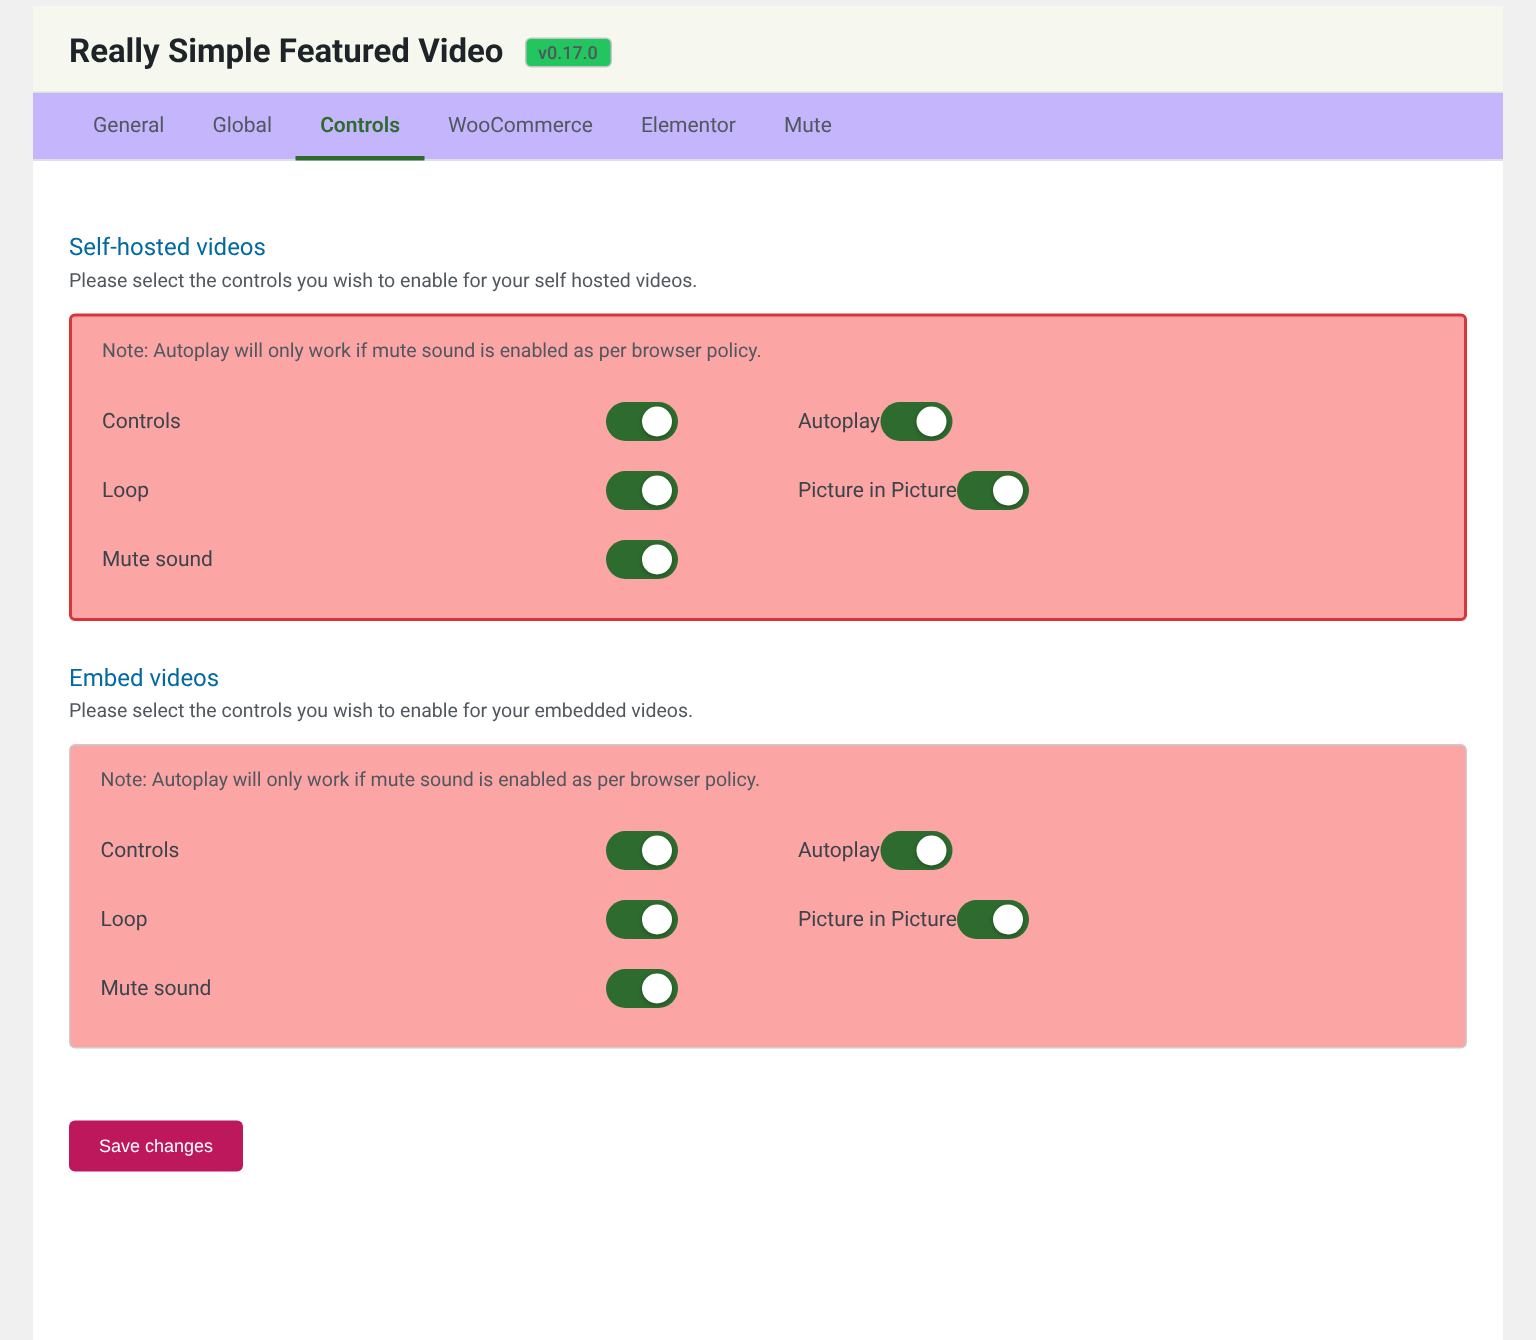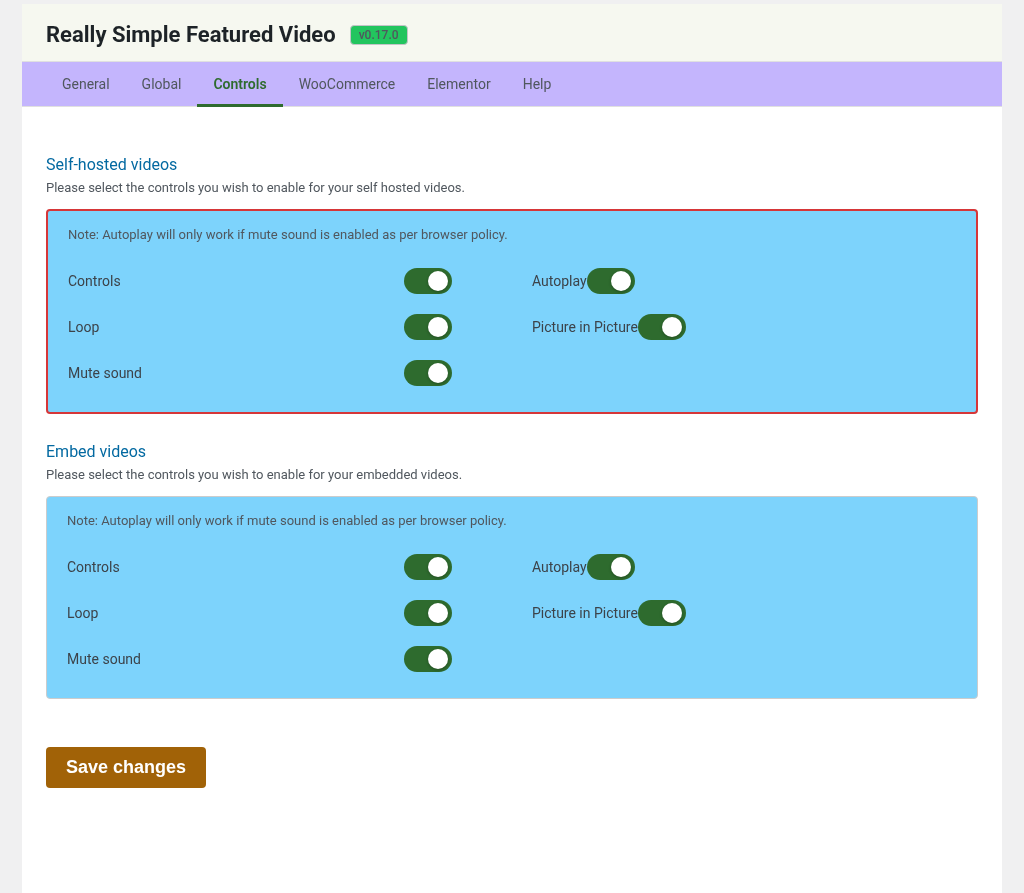--- a/index.html
+++ b/index.html
@@ -68,21 +68,21 @@
       margin-bottom: 6px;
     }
     .section-desc {
       font-size: 13px;
       color: #50575e;
       margin-bottom: 14px;
     }
     .controls-box {
       border: 1px solid #ccc;
       border-radius: 4px;
-      background: #7dd3fc;
+      background: #fca5a5;
       padding: 16px 20px;
       margin-bottom: 28px;
     }
     .controls-box.highlighted {
       border: 2px solid #d63638;
     }
     .note-text {
       font-size: 13px;
       color: #50575e;
       margin-bottom: 16px;
@@ -120,27 +120,27 @@
       height: 20px;
       background: #fff;
       border-radius: 50%;
       transition: left 0.2s;
       box-shadow: 0 1px 3px rgba(0,0,0,0.3);
     }
     .mute-row {
       padding: 10px 0;
     }
     .save-btn {
-      background: #a16207;
+      background: #be185d;
       color: #fff;
       border: none;
       border-radius: 4px;
       padding: 10px 20px;
-      font-size: 18px;
-      font-weight: 700;
+      font-size: 12px;
+      font-weight: 400;
       cursor: pointer;
       margin-top: 20px;
       margin-bottom: 10px;
     }
     .section-spacing { margin-top: 4px; }
     .controls-layout {
       display: flex;
       flex-direction: column;
     }
     .controls-row-pair {
@@ -172,21 +172,21 @@
     <span class="header-title">Really Simple Featured Video</span>
     <span class="version-badge">v0.17.0</span>
   </div>
 
   <div class="tabs">
     <a class="tab">General</a>
     <a class="tab">Global</a>
     <a class="tab active">Controls</a>
     <a class="tab">WooCommerce</a>
     <a class="tab">Elementor</a>
-    <a class="tab">Help</a>
+    <a class="tab">Mute</a>
   </div>
 
   <div class="content">
 
     
     <div class="section-spacing" style="margin-top: 24px;">
       <div class="section-title">Self-hosted videos</div>
       <div class="section-desc">Please select the controls you wish to enable for your self hosted videos.</div>
 
       <div class="controls-box highlighted">

